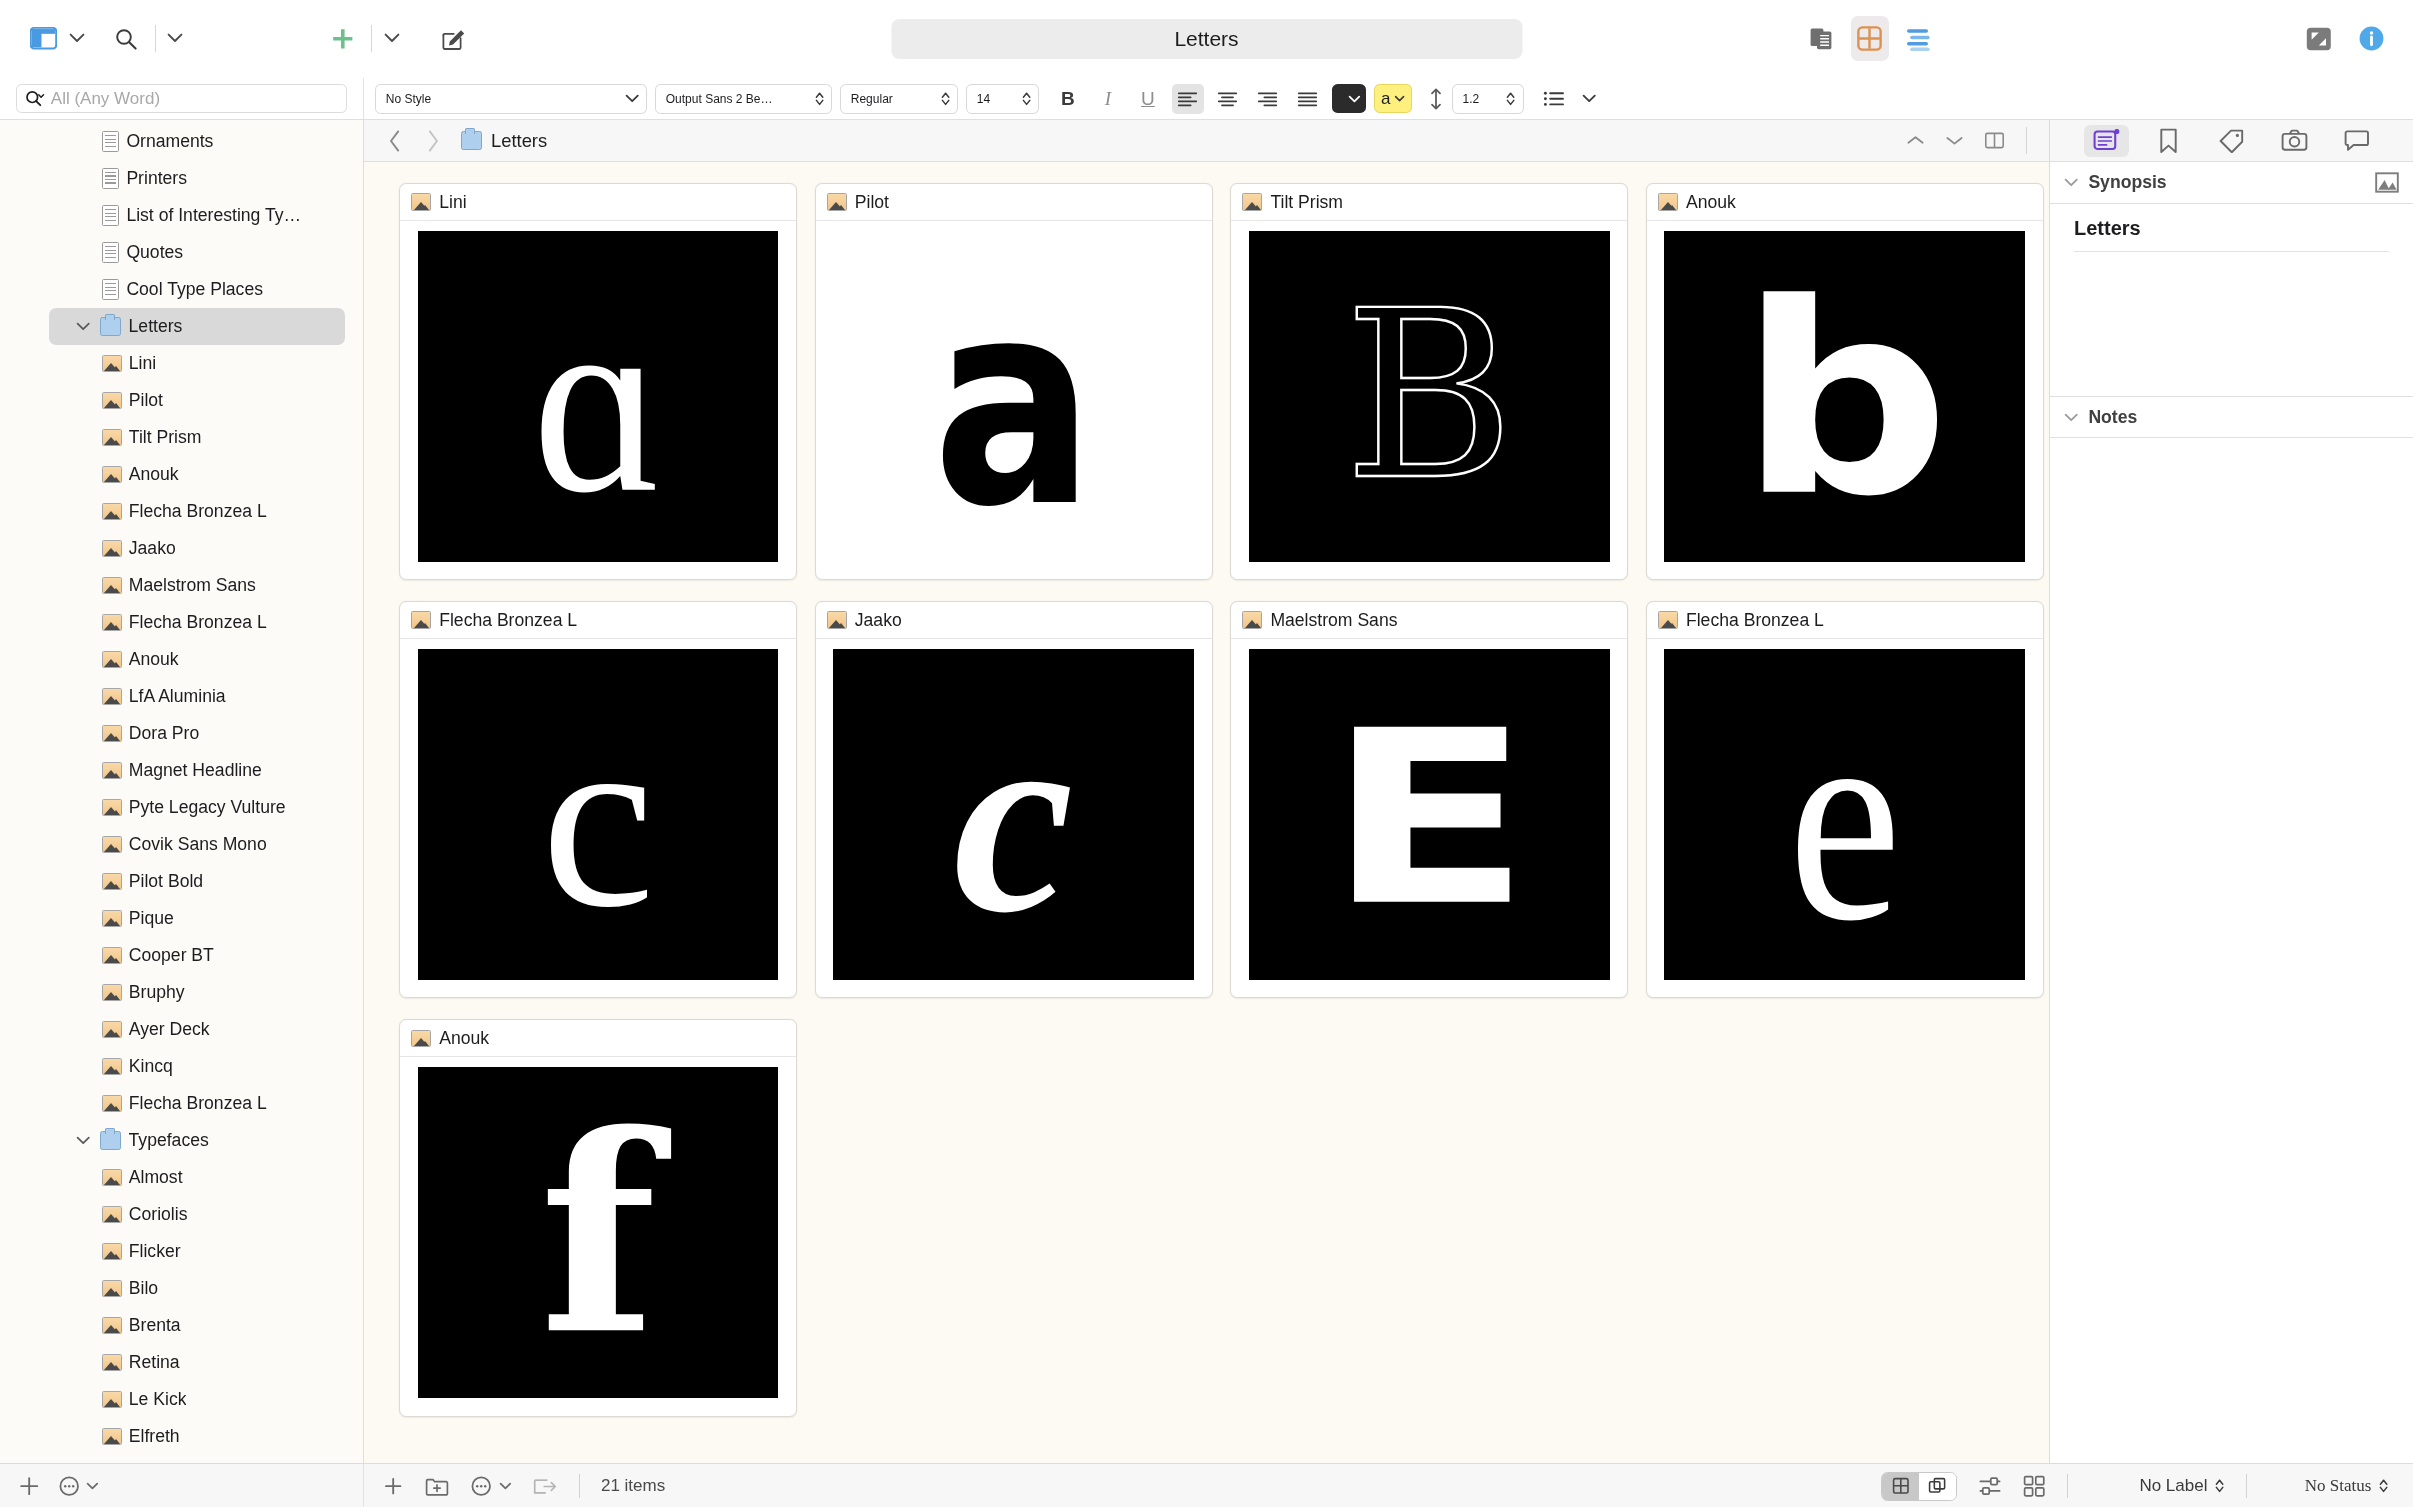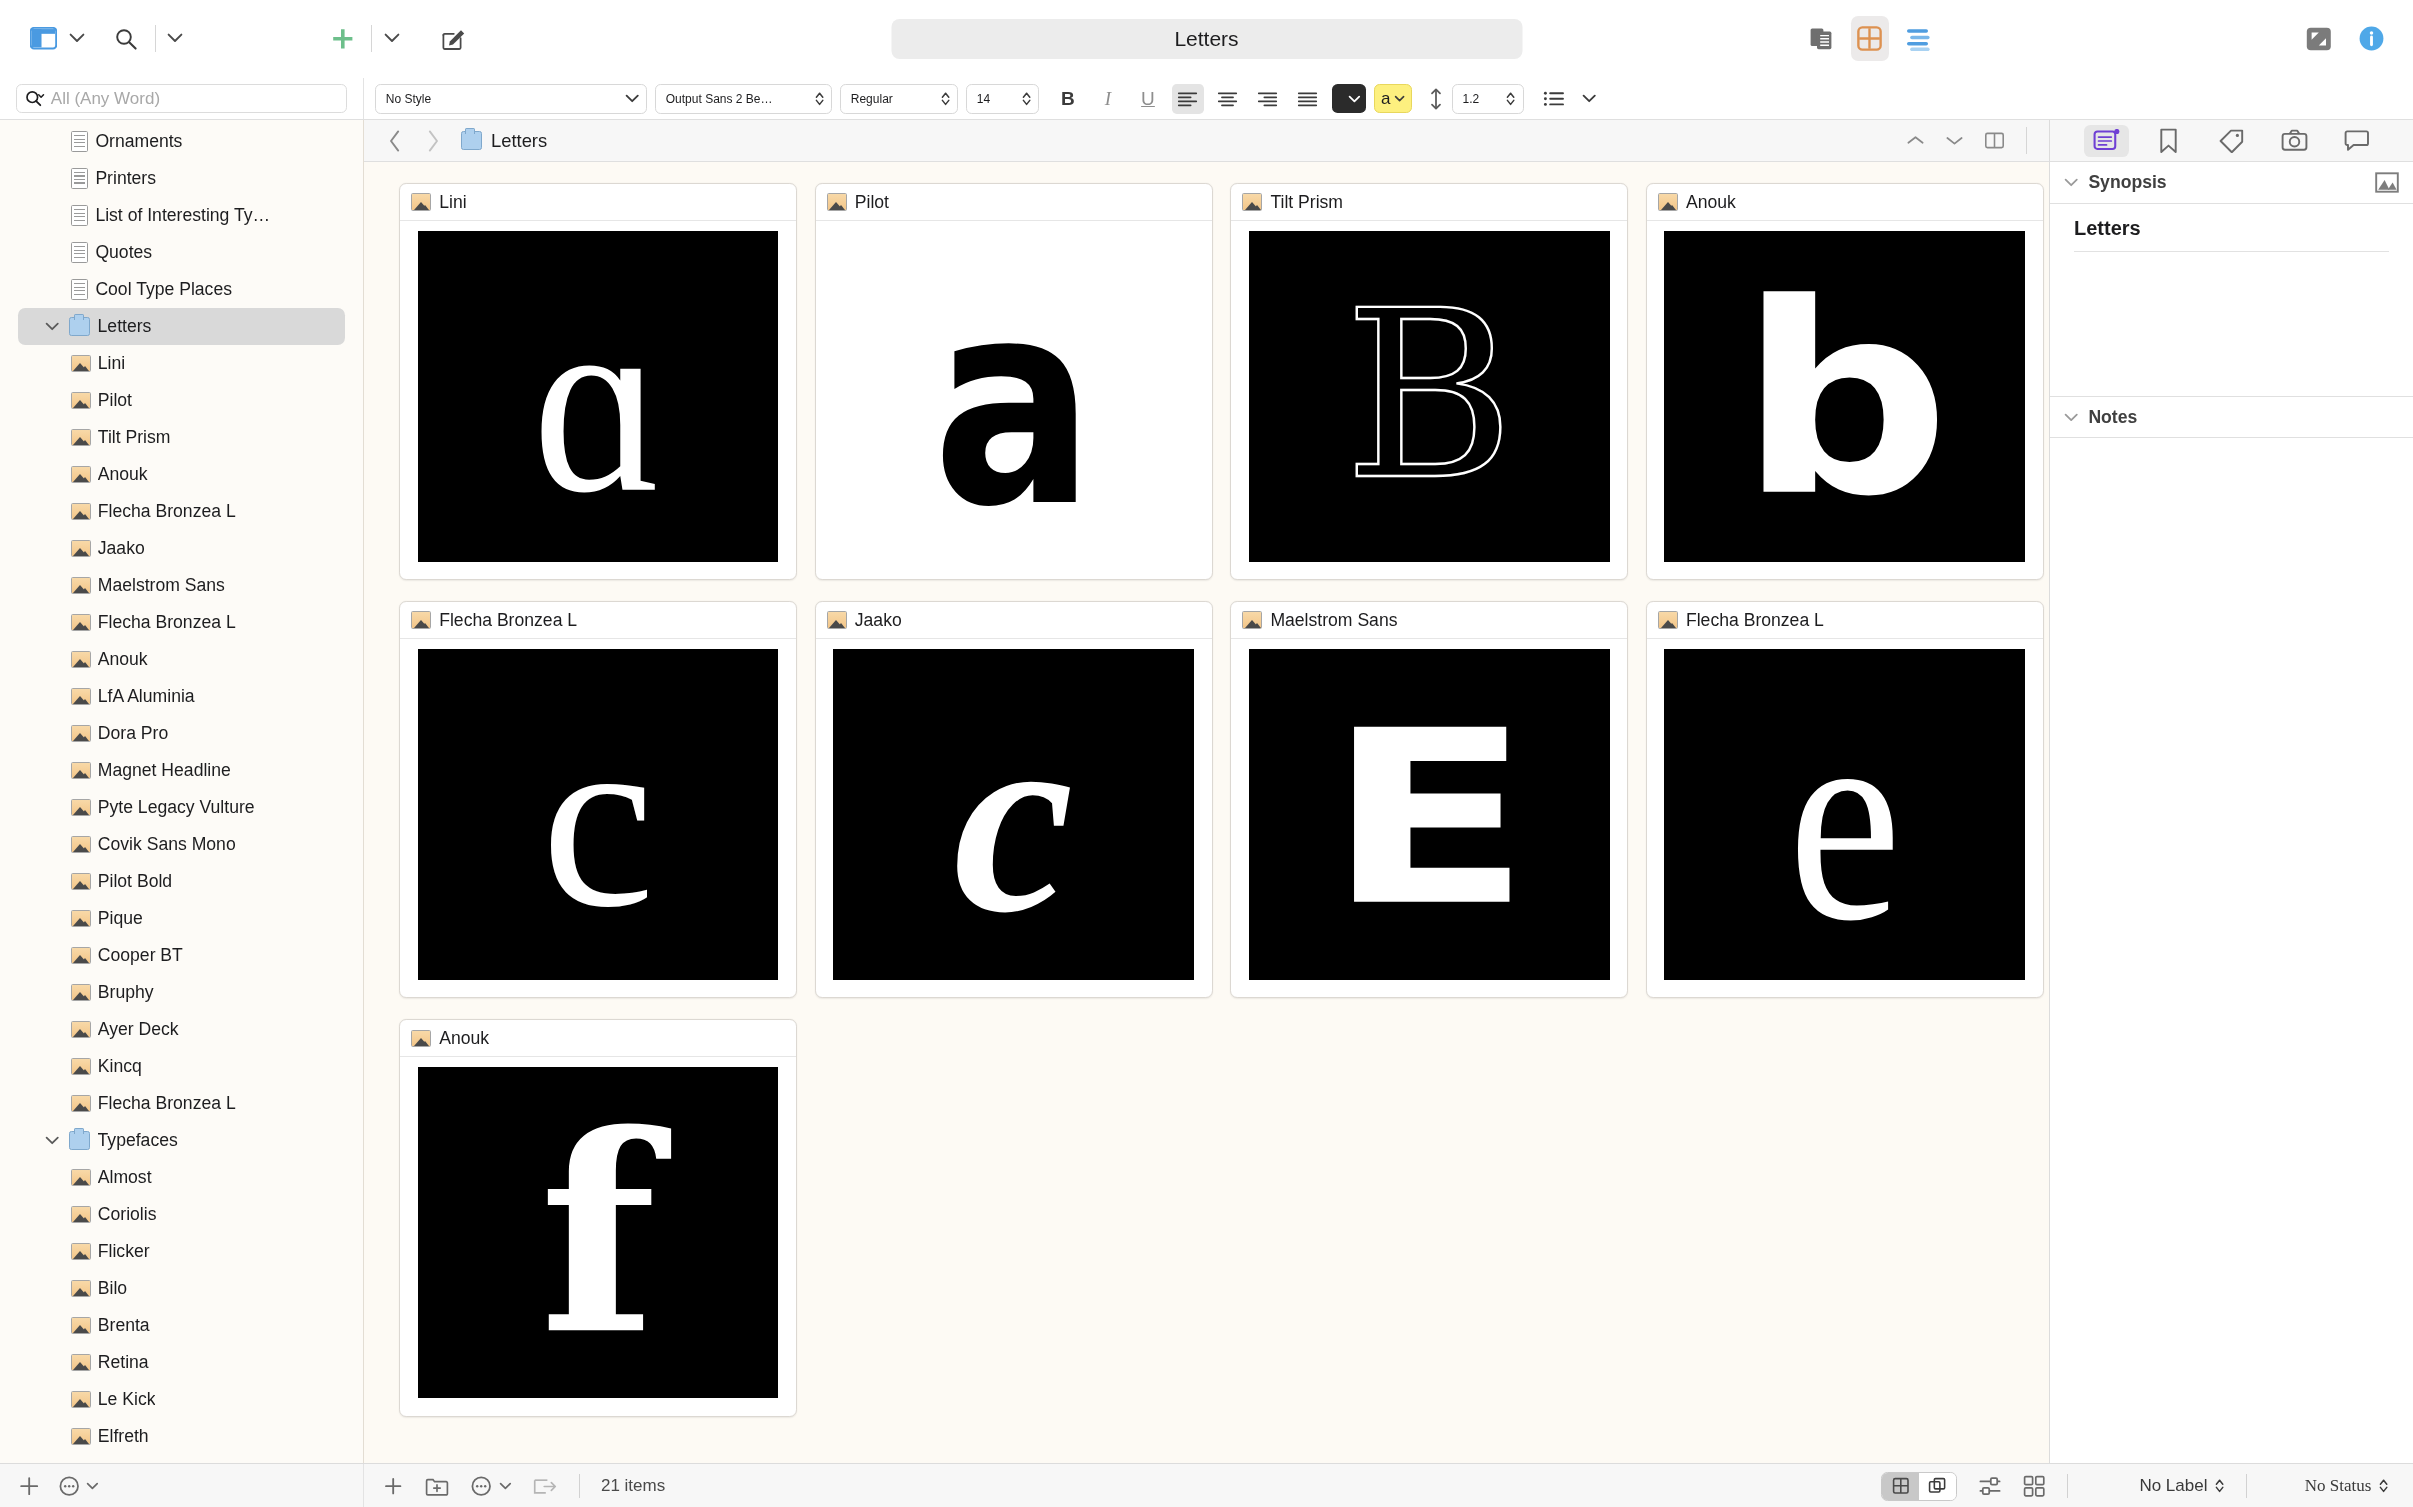--- a/index.html
+++ b/index.html
@@ -64,21 +64,21 @@
     width:38px; height:29px; background:#fdf07f; border:0.8px solid #e8d75c; border-radius:5.6px;
     display:flex; align-items:center; justify-content:center; gap:3.2px; font-size:17px;
   }
 
   
   .mainrow { flex:1; display:flex; min-height:0; }
 
   
   .binder {
     width:364px; flex:0 0 364px; background:#fdfbf7; border-right:0.8px solid #e3ddd3;
-    overflow:hidden; padding-top:3.2px;
+    overflow:hidden; padding-top:3.2px;padding-left:31px;
   }
   .brow {
     height:37px; display:flex; align-items:center; font-size:17.6px; gap:7.2px;
     padding-right:9.6px; border-radius:7.2px; margin:0 17.6px 0 17.6px;
   }
   .brow.sel { background:#d9d9d9; }
   .disc { width:19px; display:flex; align-items:center; justify-content:center; flex:0 0 19px; }
   .bi-indent0 { padding-left:25.6px; }
   .bi-indent1 { padding-left:53px; }
   .blabel { white-space:nowrap; overflow:hidden; text-overflow:ellipsis; }

